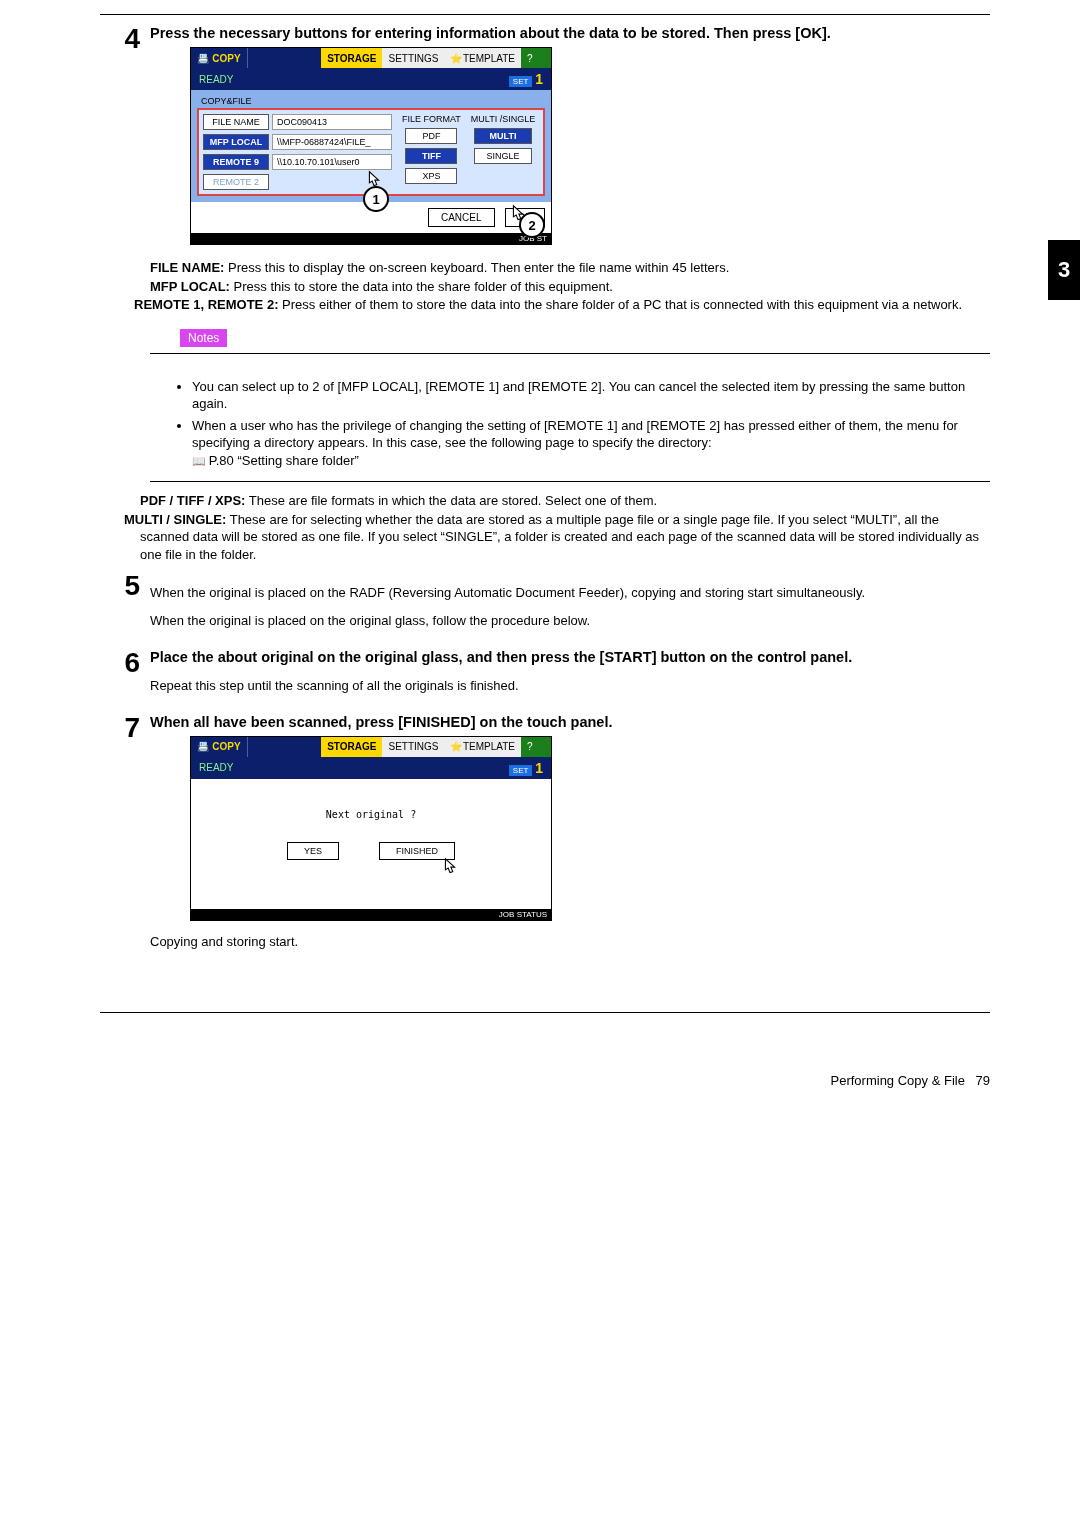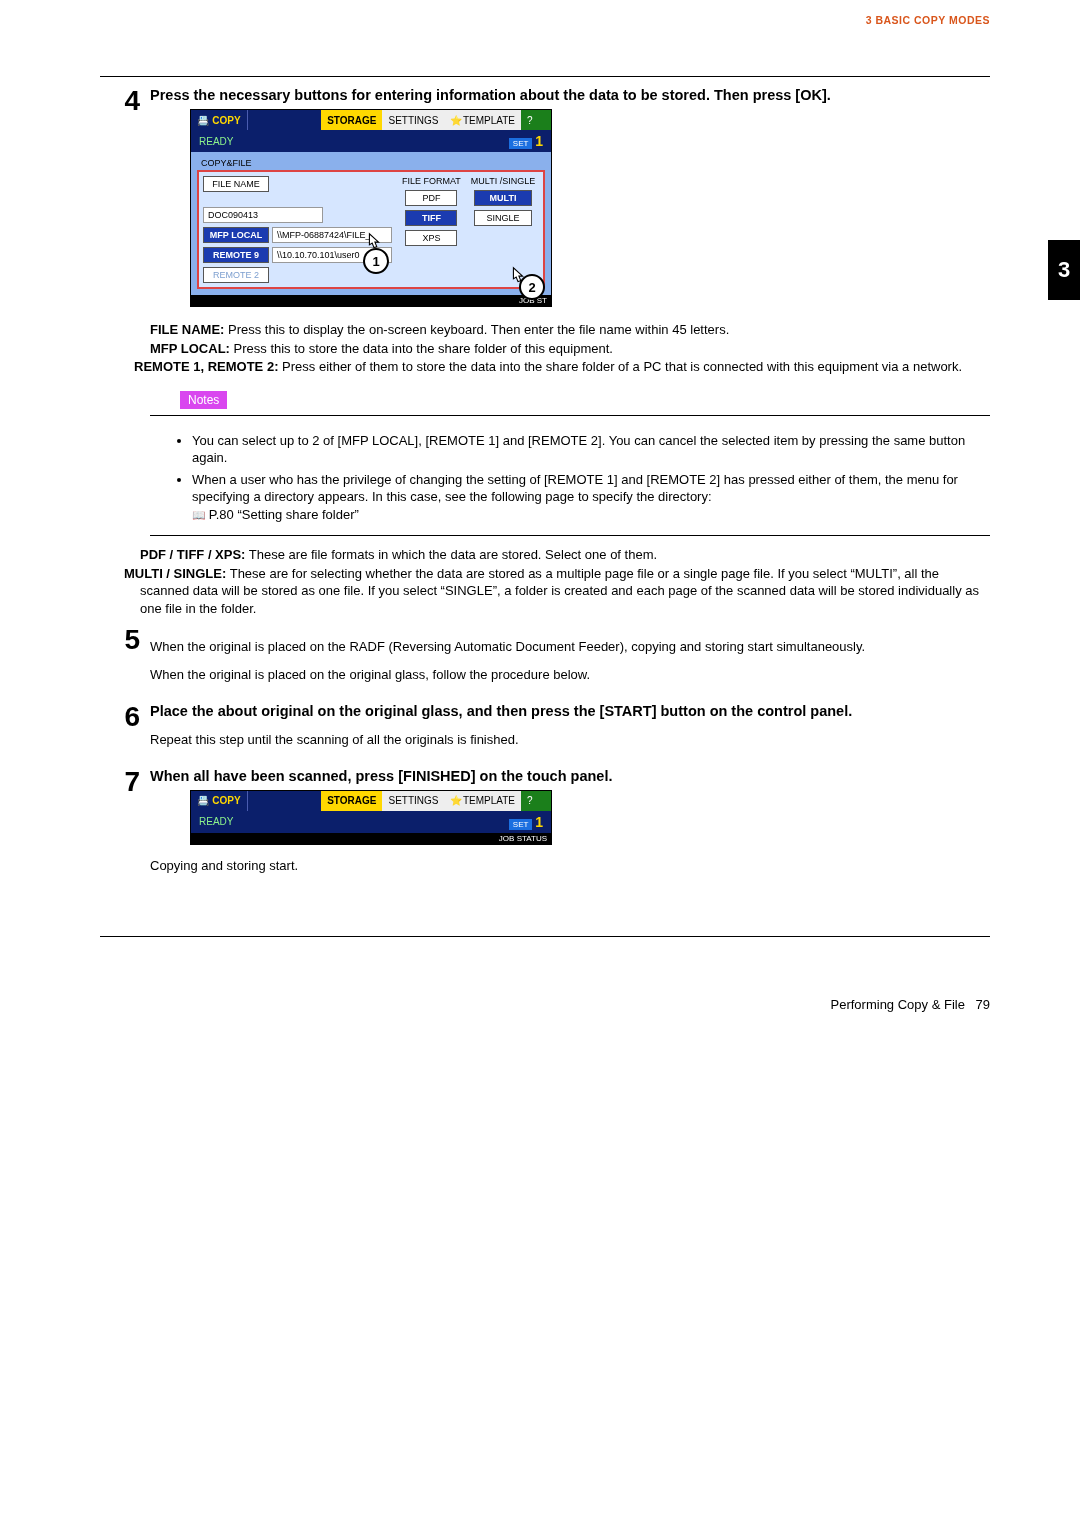--- a/index.html
+++ b/index.html
@@ -114,21 +114,21 @@
     font-size:13px;
   }
   .pointer {
     position:absolute; width:22px; height:22px;
   }
   .pointer svg { width:22px; height:22px; }
 
   
   .notes-label { background:#d946ef; color:#fff; display:inline-block; padding:2px 8px; font-size:12px; margin:14px 0 6px 30px;}
   .notes-box { border-top:1px solid #000; border-bottom:1px solid #000; padding:8px 8px 8px 8px; margin:0 0 10px 0;}
-  .notes-box ul { margin:8px 0 0 34px; padding:0; }
+  .notes-box ul { margin:16px 0 0 34px; padding:0; }
   .notes-box li { margin-bottom:4px; line-height:1.35;}
   .book::before { content:"📖 "; font-size:11px;}
 
   
   .panel2 {
     width: 360px;
     margin: 6px 0 6px 40px;
     border:1px solid #000;
     font-size:10px;
     position:relative;
@@ -139,21 +139,20 @@
   .p2btn { border:1px solid #000; padding:3px 16px; font-size:9px;}
   .p2job { text-align:right; background:#000; color:#fff; font-size:8px; padding:1px 4px;}
 
   .footer { margin-top:60px; text-align:right; font-size:13px;}
   .footer .pn { margin-left:7px;}
 </style>
 </head>
 <body>
 
 <div class="page">
-  <div class="breadcrumb">3 BASIC COPY MODES</div>
   <div class="side-tab">3</div>
   <hr class="top-rule">
 
   <div class="step">
     <div class="step-num">4</div>
     <div class="step-body">
       <div class="step-title">Press the necessary buttons for entering information about the data to be stored. Then press [OK].</div>
 
       <div class="panel">
         <div class="panel-tabs">
@@ -165,21 +164,21 @@
           <div class="pt-tab pt-help">?</div>
         </div>
         <div class="panel-ready">
           <span>READY</span>
           <span><span class="setbox">SET</span> <span class="setnum">1</span></span>
         </div>
         <div class="panel-body">
           <div class="sublabel">COPY&amp;FILE</div>
           <div class="redbox">
             <div class="col">
-              <div style="display:flex;gap:15px;flex-direction:column;">
+              <div style="display:flex;gap:3px;">
                 <div class="btn">FILE NAME</div>
                 <div class="field">DOC090413</div>
               </div>
               <div style="display:flex;gap:3px;">
                 <div class="btn sel">MFP LOCAL</div>
                 <div class="field">\\MFP-06887424\FILE_</div>
               </div>
               <div style="display:flex;gap:3px;">
                 <div class="btn sel">REMOTE 9</div>
                 <div class="field">\\10.10.70.101\user0</div>
@@ -200,20 +199,24 @@
               <div class="btn" style="width:48px">SINGLE</div>
             </div>
           </div>
           <div class="pointer" style="left:172px; top:122px;">
             <svg viewBox="0 0 24 24">
                 <path d="M7 2v12l3-2 2 5 3-1-2-5h4z" fill="#fff" stroke="#000" stroke-width="1.2"></path>
               </svg>
           </div>
           <div class="callout" style="left:172px; top:138px;">1</div>
         </div>
+        <div class="actions">
+          <div class="cancelbtn">CANCEL</div>
+          <div class="okbtn">OK</div>
+        </div>
         <div class="pointer" style="right:22px; bottom:18px;">
           <svg viewBox="0 0 24 24">
               <path d="M7 2v12l3-2 2 5 3-1-2-5h4z" fill="#fff" stroke="#000" stroke-width="1.2"></path>
             </svg>
         </div>
         <div class="callout" style="right:6px; bottom:6px;">2</div>
         <div class="job"><span>JOB ST</span></div>
       </div>
 
     </div>
@@ -269,20 +272,32 @@
           <div style="flex:1"></div>
           <div class="pt-tab pt-storage">STORAGE</div>
           <div class="pt-tab pt-settings">SETTINGS</div>
           <div class="pt-tab pt-template">⭐<span>TEMPLATE</span></div>
           <div class="pt-tab pt-help">?</div>
         </div>
         <div class="panel-ready">
           <span>READY</span>
           <span><span class="setbox">SET</span> <span class="setnum">1</span></span>
         </div>
+        <div class="p2body">
+          <div class="p2msg">Next original ?</div>
+          <div class="p2btns">
+            <div class="p2btn">YES</div>
+            <div class="p2btn">FINISHED</div>
+          </div>
+          <div class="pointer" style="left:248px; top:78px;">
+            <svg viewBox="0 0 24 24">
+                <path d="M7 2v12l3-2 2 5 3-1-2-5h4z" fill="#fff" stroke="#000" stroke-width="1.2"></path>
+              </svg>
+          </div>
+        </div>
         <div class="p2job"><span>JOB STATUS</span></div>
       </div>
 
       <p>Copying and storing start.</p>
     </div>
   </div>
 
   <hr class="top-rule" style="margin-top:50px;">
   <div class="footer">
     <span>Performing Copy &amp; File</span>

